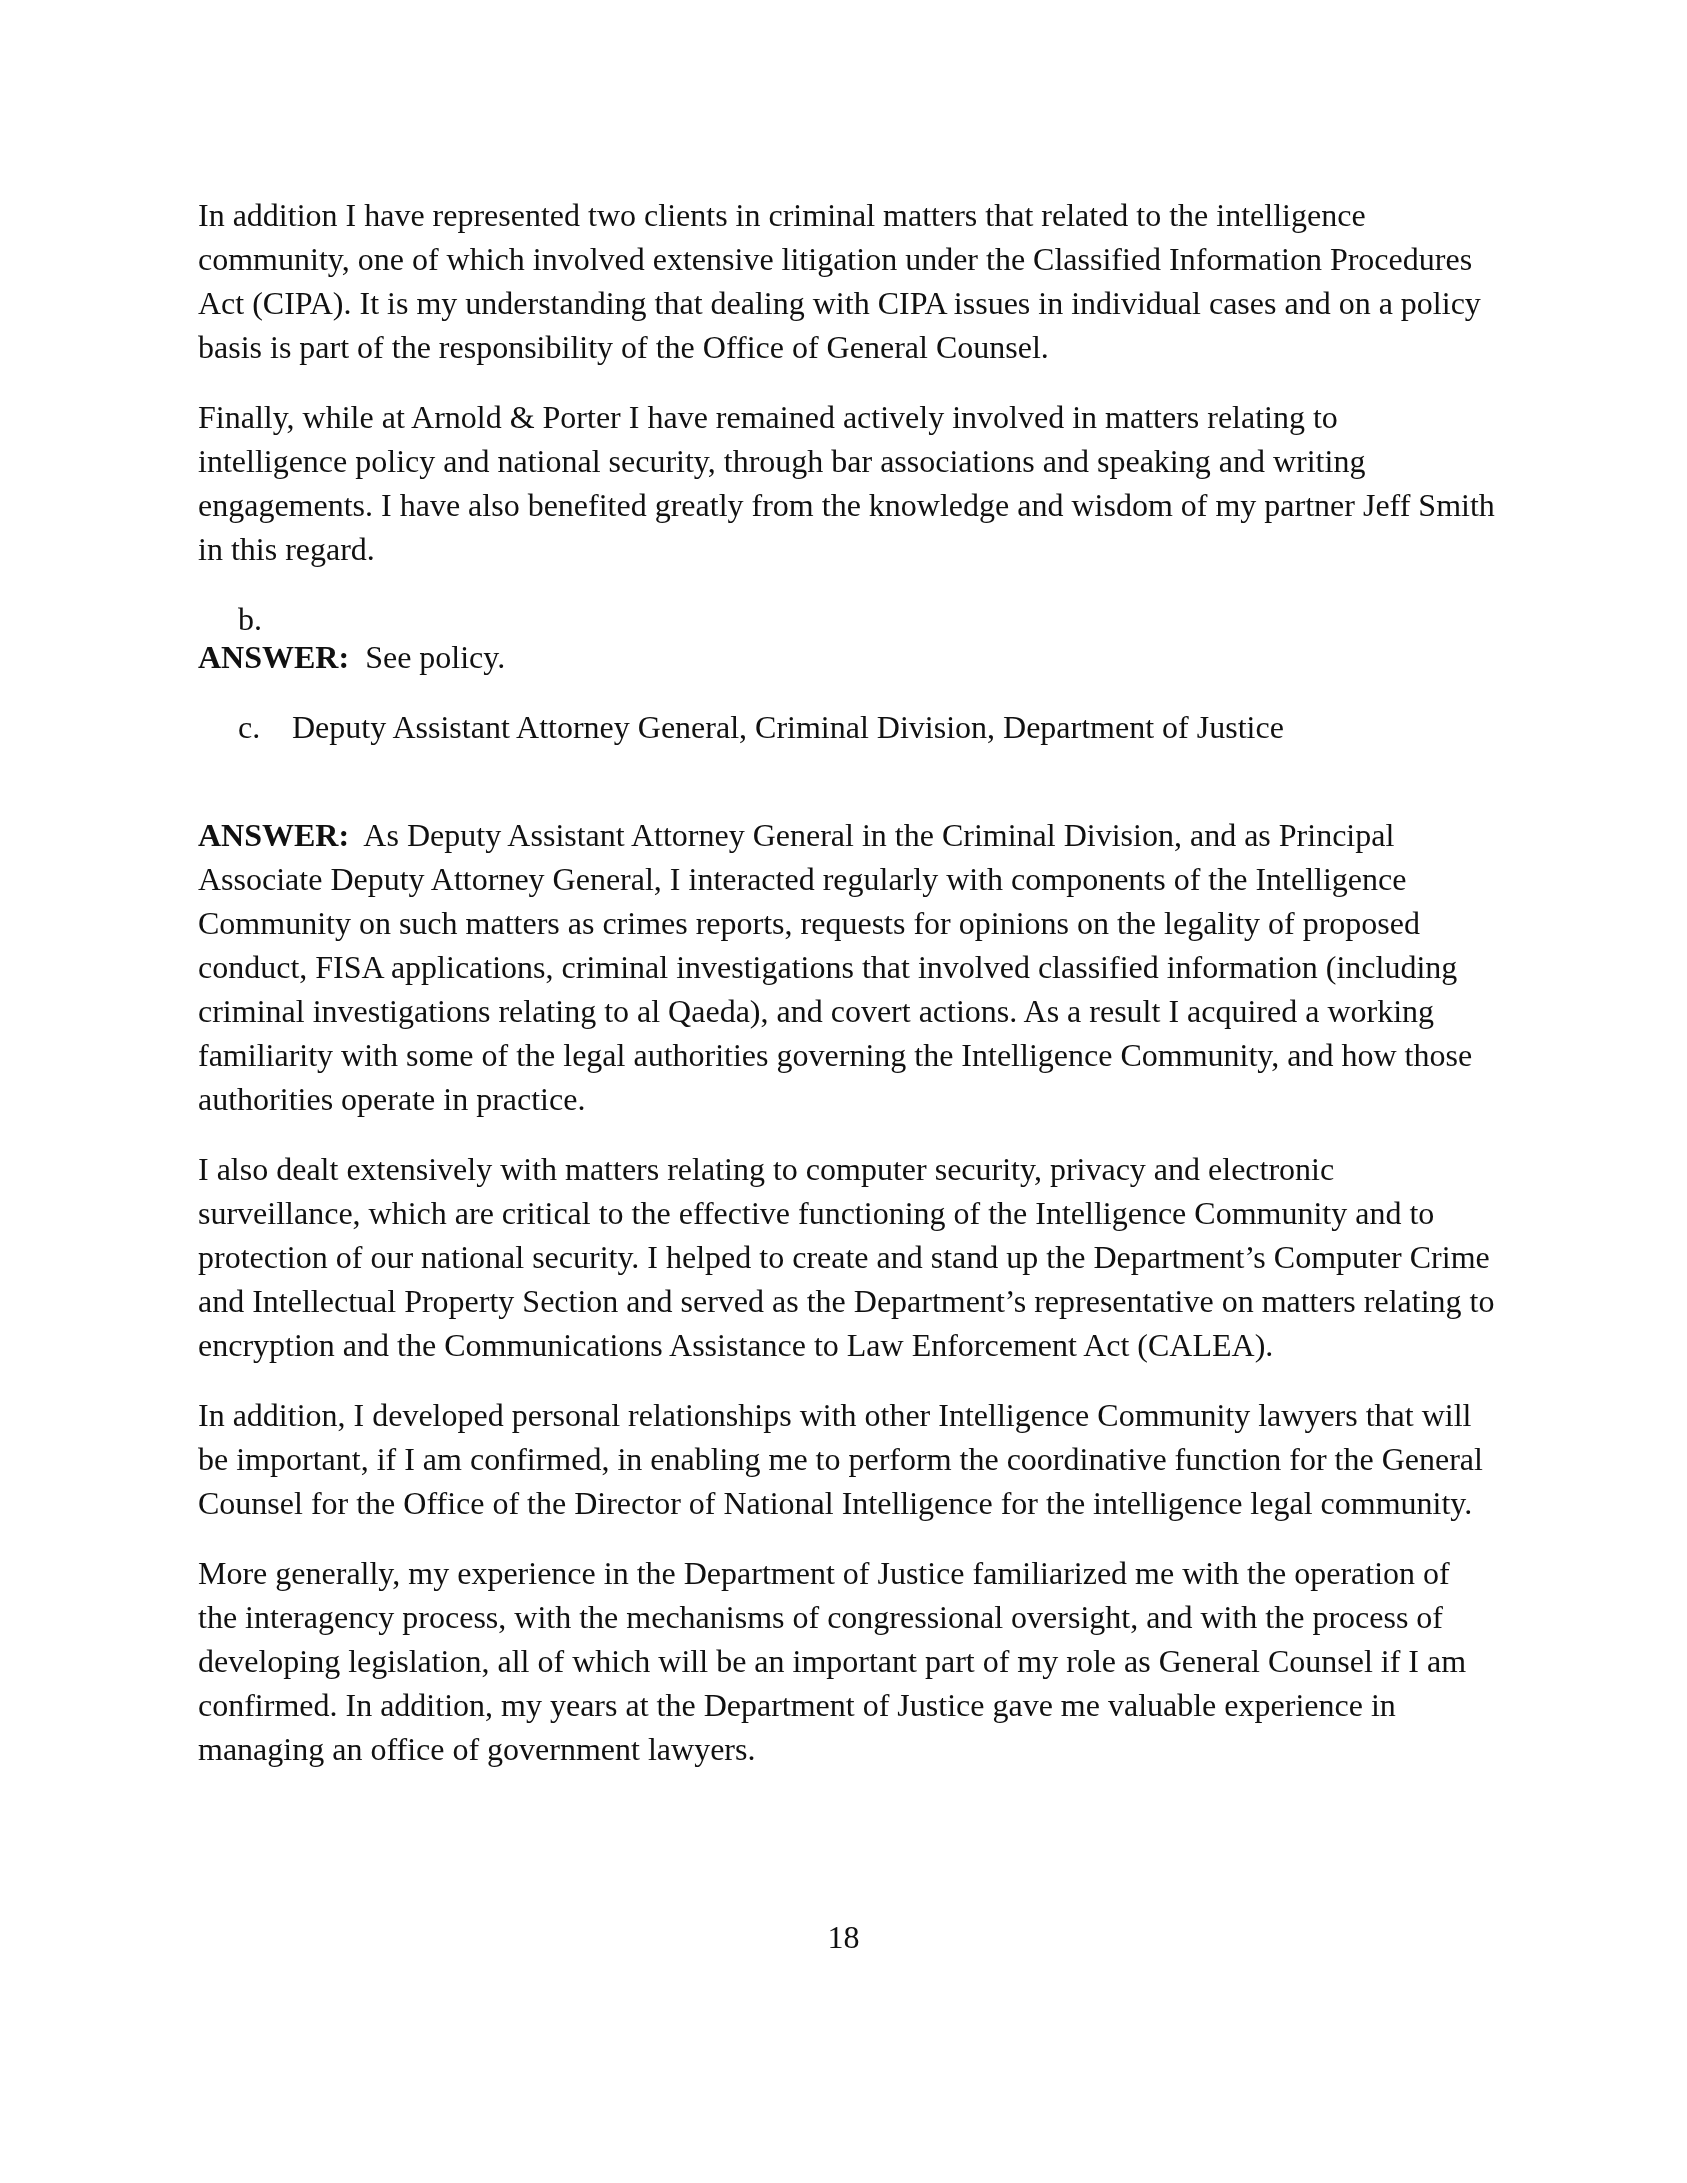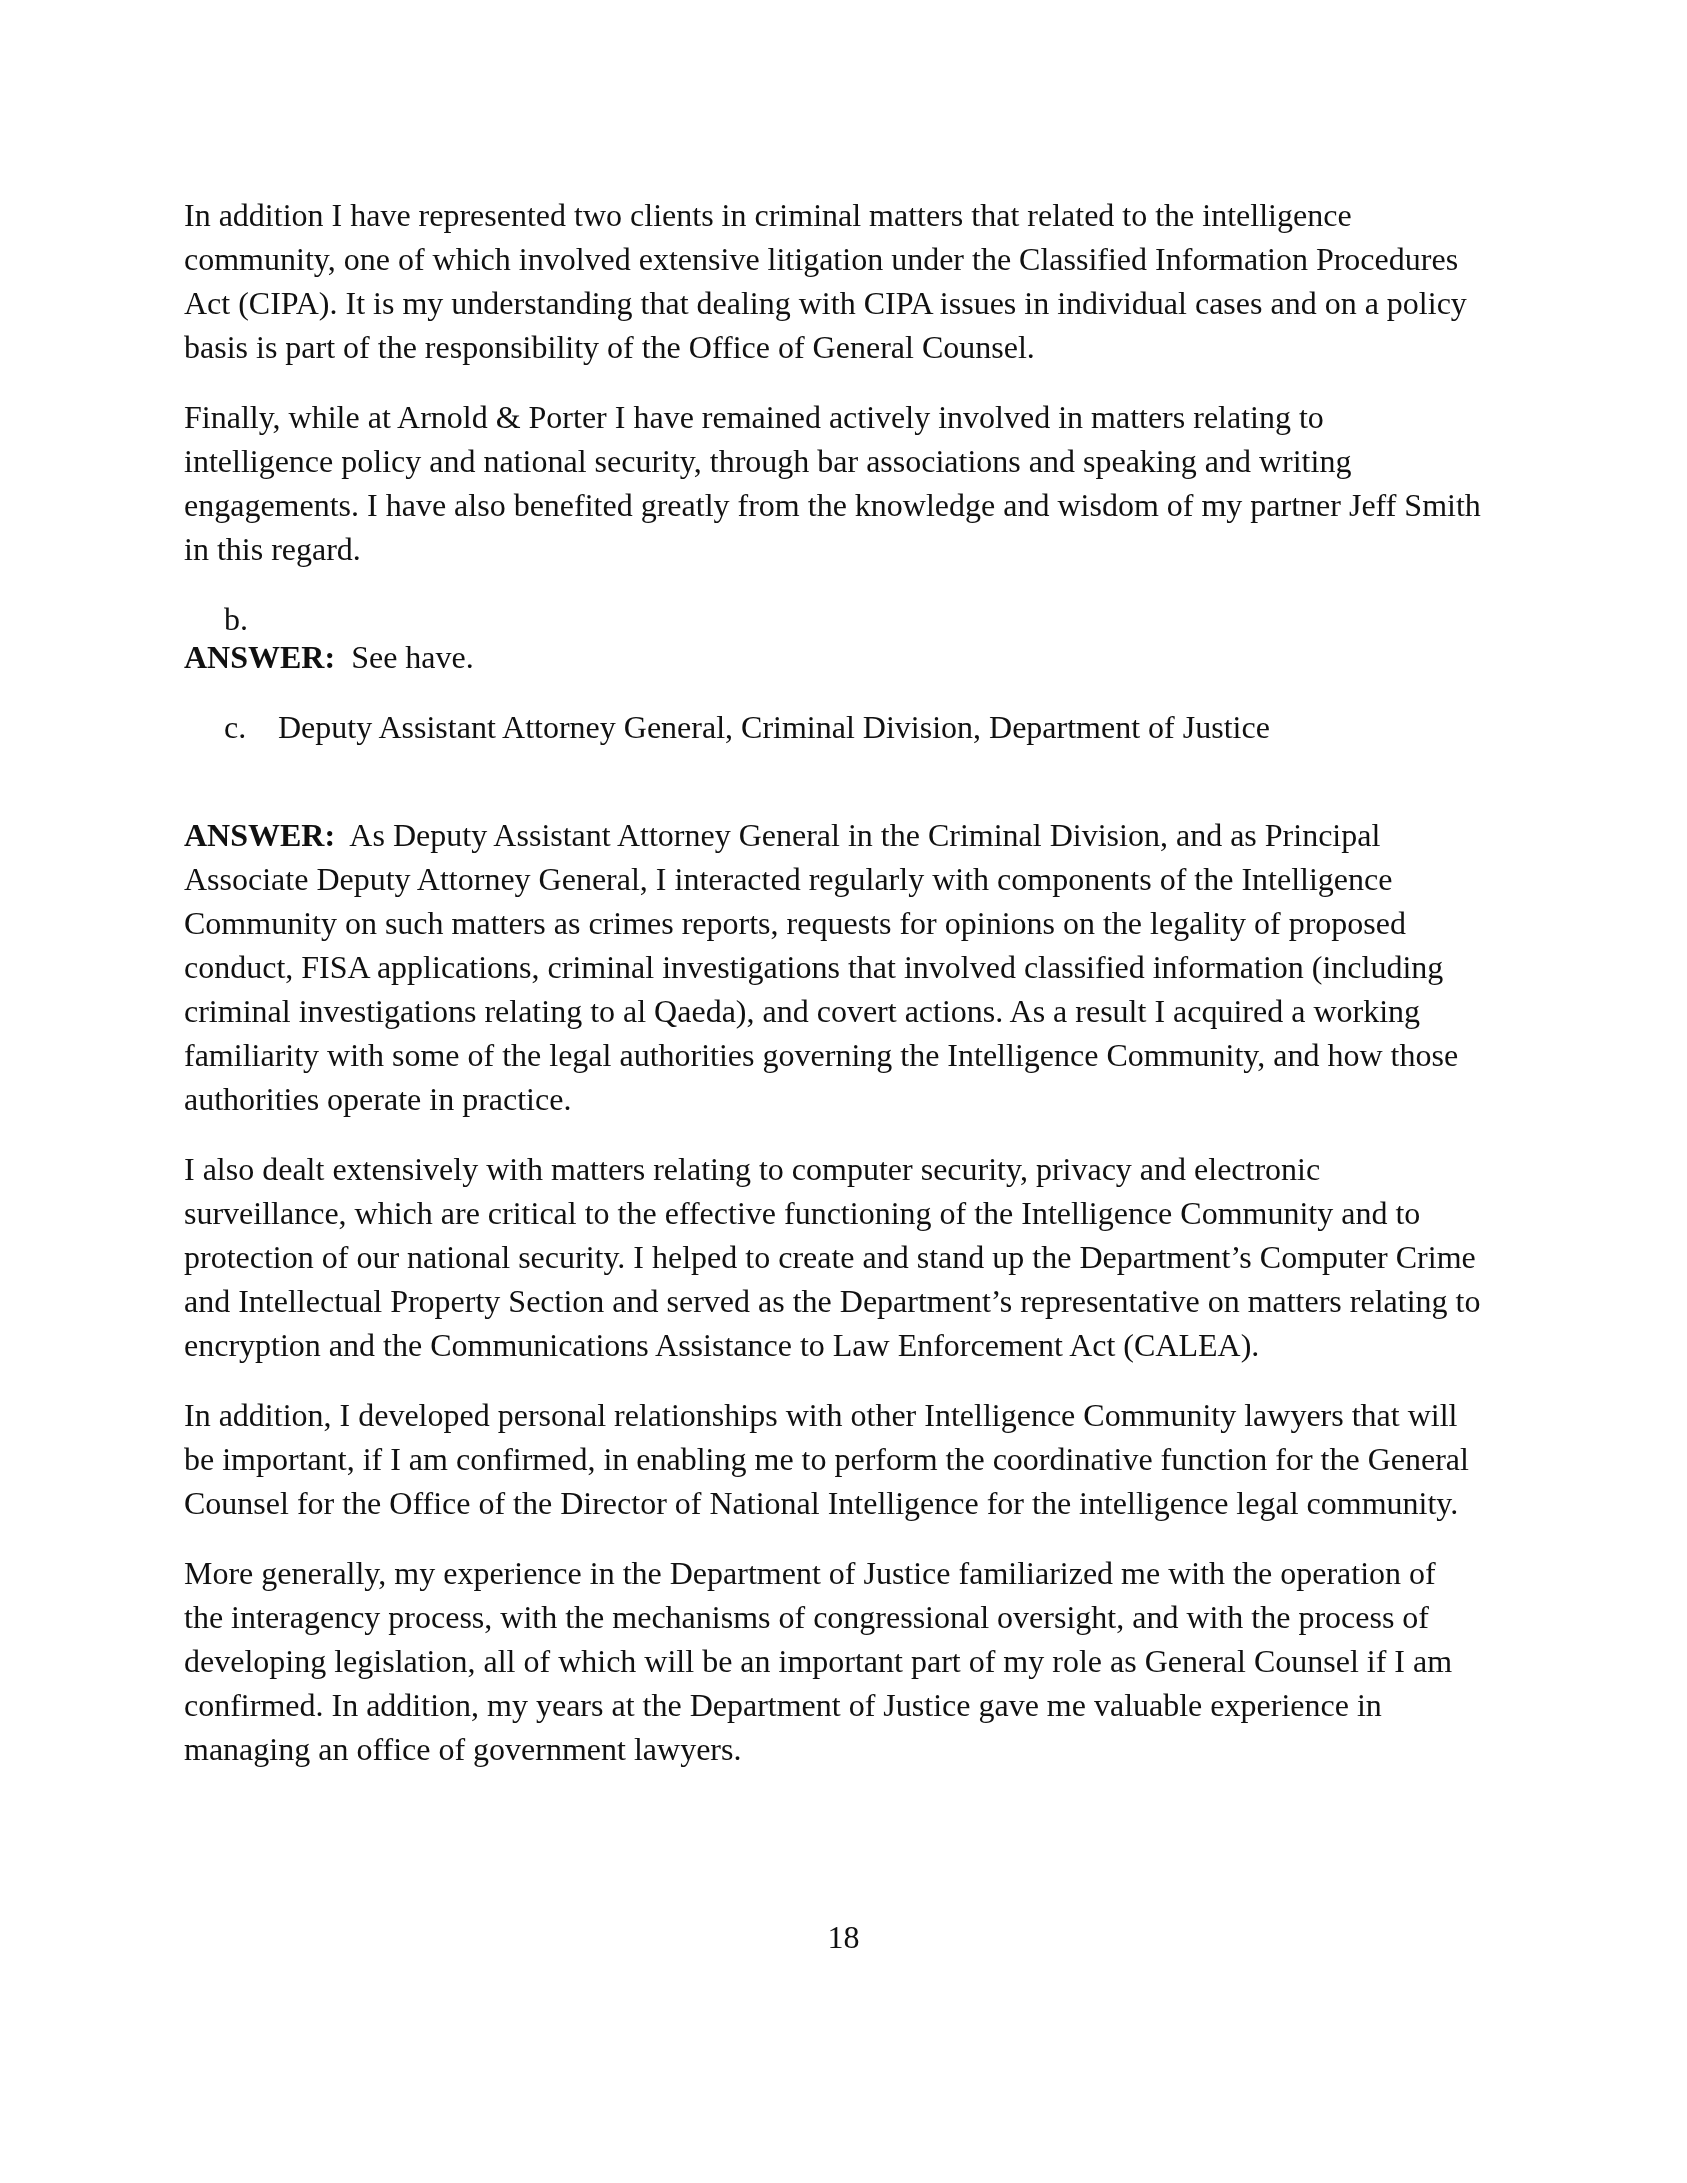--- a/index.html
+++ b/index.html
@@ -1,18 +1,18 @@
 <!DOCTYPE html>
 <html style="font-size:10.6px"><head>
   <meta charset="utf-8">
   <style>
     html, body { margin: 0; padding: 0; background: #ffffff; }
     body { width: 1687px; height: 2183px; position: relative; overflow: hidden; }
     .page {
-      position: absolute; left: 184px; top: 193px; width: 1297px;
+      position: absolute; left: 198px; top: 193px; width: 1297px;
       font-family: "Liberation Serif", "DejaVu Serif", serif;
       font-size: 32px; line-height: 44px; color: #111111;
     }
     .para { margin: 0 0 26px 0; }
     .item { margin: 0 0 26px 0; padding-left: 94px; position: relative; }
     .item .marker { position: absolute; left: 40px; }
     .item.gap { margin-bottom: 64px; }
     .answer-label { font-weight: bold; text-align: center; }
     .page-number {
       position: absolute; left: 0; width: 1687px; top: 1919px; text-align: center;
@@ -25,21 +25,21 @@
 <div class="page">
   <p class="para">In addition I have represented two clients in criminal matters that related to the intelligence community, one of which involved extensive litigation under the Classified Information Procedures Act (CIPA).  It is my understanding that dealing with CIPA issues in individual cases and on a policy basis is part of the responsibility of the Office of General Counsel.</p>
   <p class="para">Finally, while at Arnold &amp; Porter I have remained actively involved in matters relating to intelligence policy and national security, through bar associations and speaking and writing engagements.  I have also benefited greatly from the knowledge and wisdom of my partner Jeff Smith in this regard.</p>
 
   <div class="item gap">
     <span class="marker">b.</span>
   </div>
 
   <p class="para">
     <span class="answer-label">ANSWER:</span>&nbsp;
-    <span>See have.</span>
+    <span>See policy.</span>
   </p>
 
   <div class="item gap">
     <span class="marker">c.</span>
     <span>Deputy Assistant Attorney General, Criminal Division, Department of Justice</span>
   </div>
 
   <p class="para">
     <span class="answer-label">ANSWER:</span>&nbsp;
     <span>As Deputy Assistant Attorney General in the Criminal Division, and as Principal Associate Deputy Attorney General,  I interacted regularly with components of the Intelligence Community on such matters as crimes reports, requests for opinions on the legality of proposed conduct, FISA applications, criminal investigations that involved classified information (including criminal investigations relating to al Qaeda), and covert actions.  As a result I acquired a working familiarity with some of the legal authorities governing the Intelligence Community, and how those authorities operate in practice.</span>

